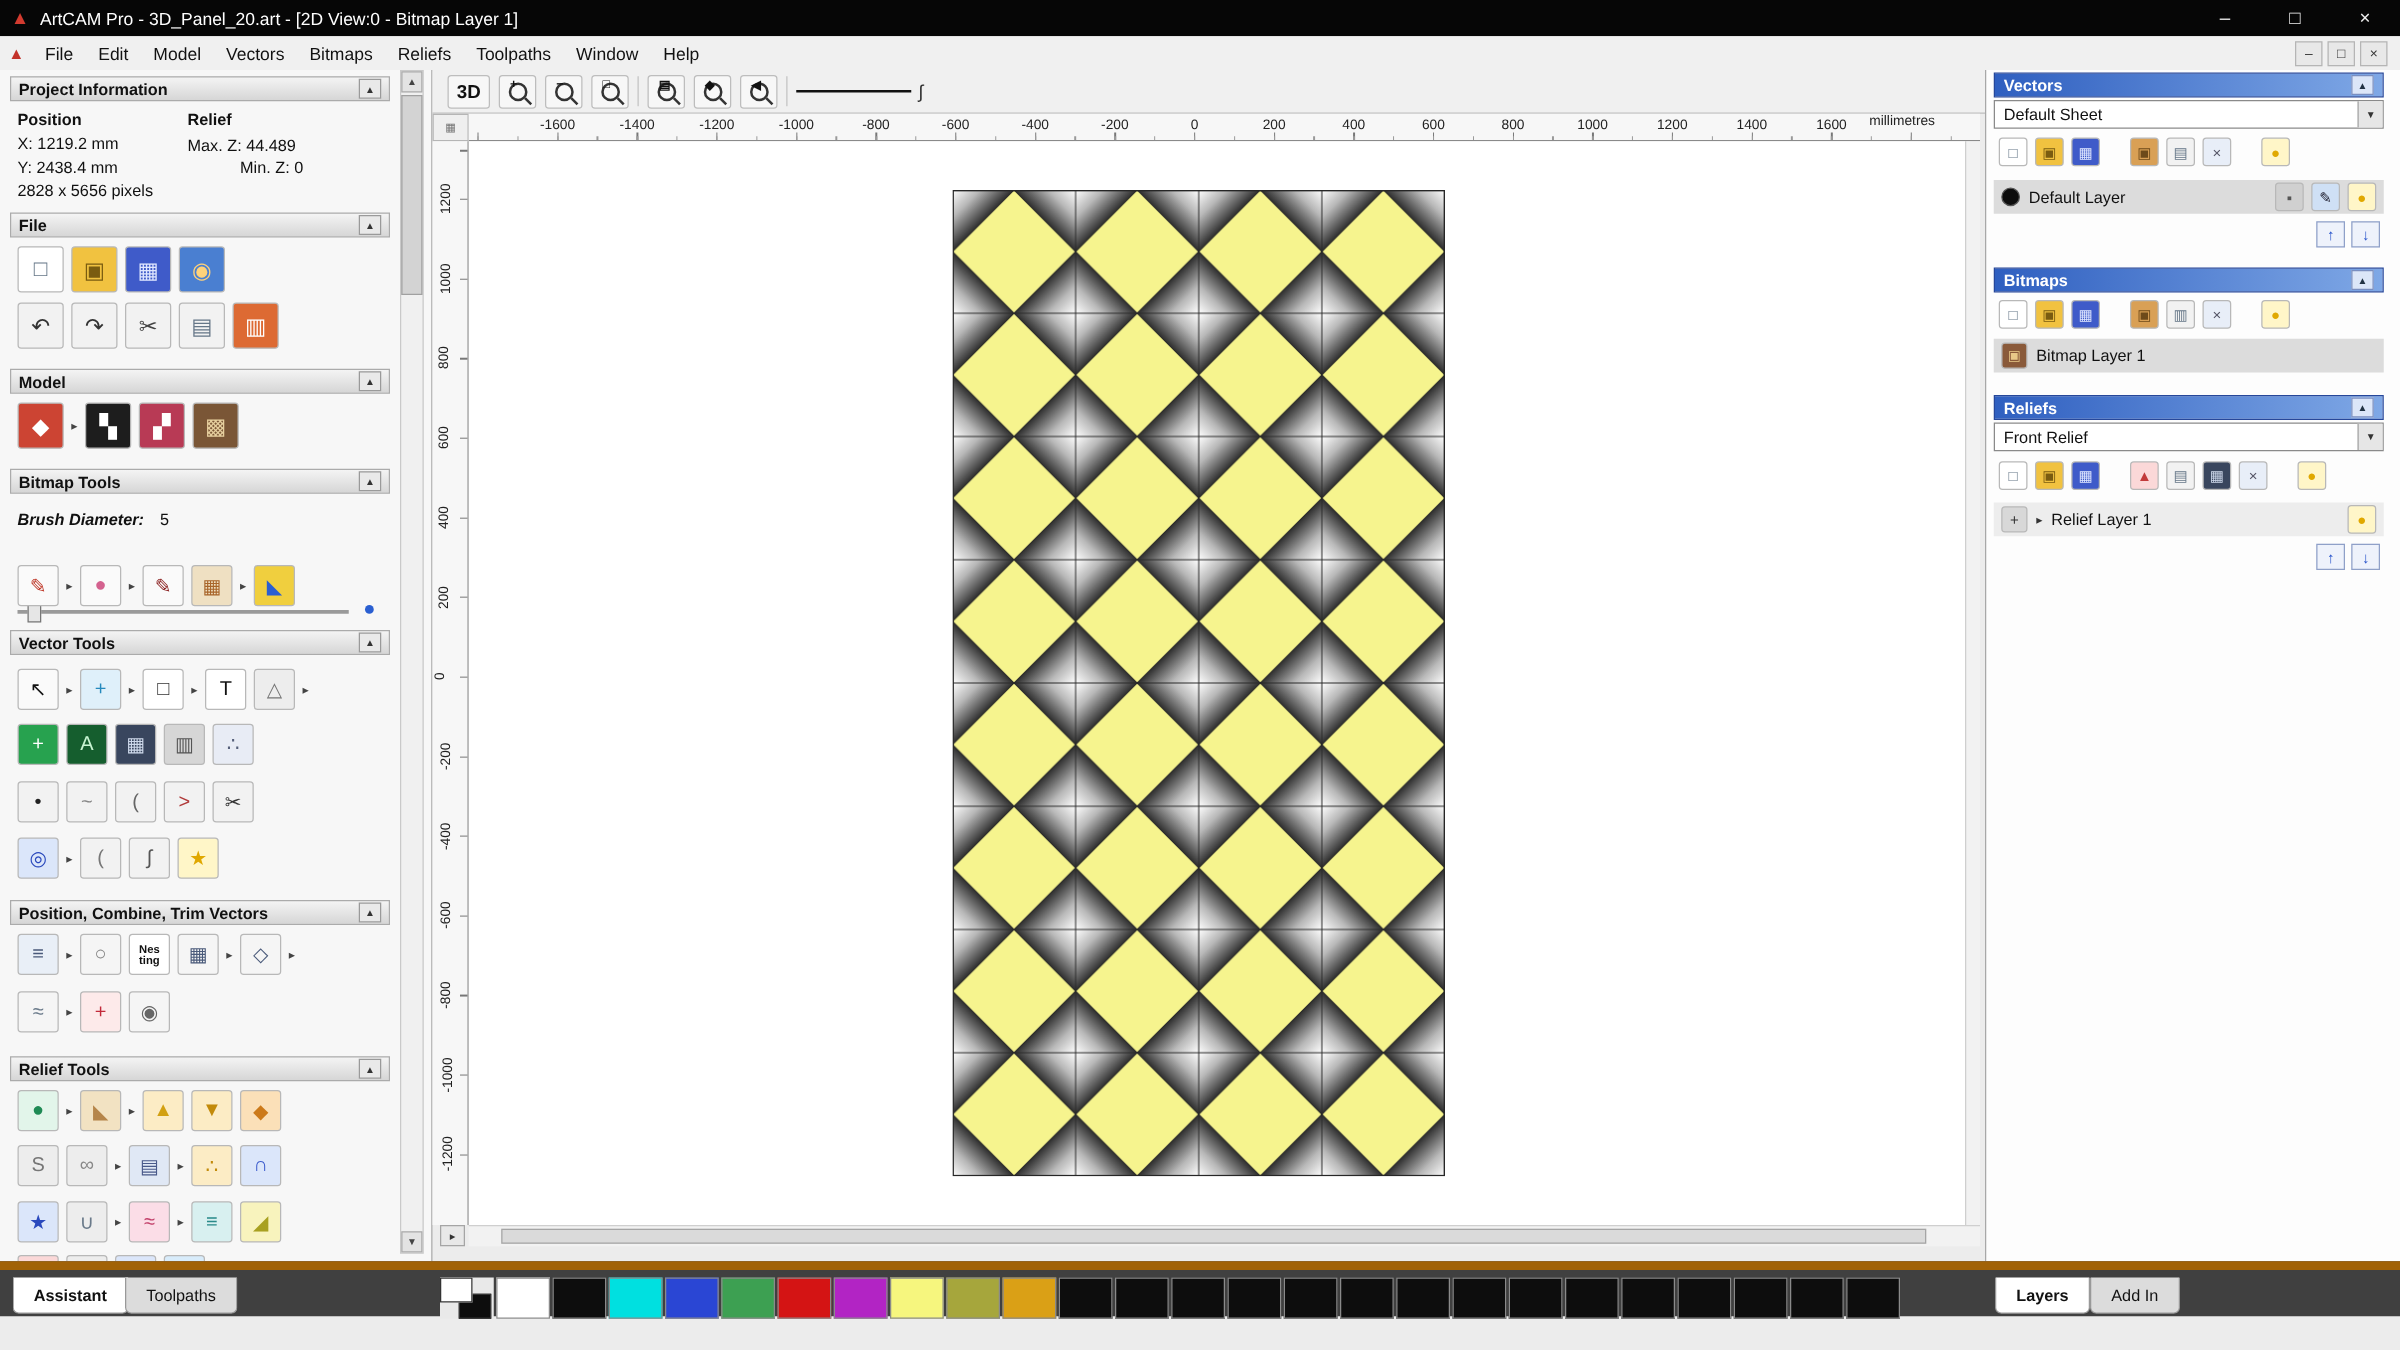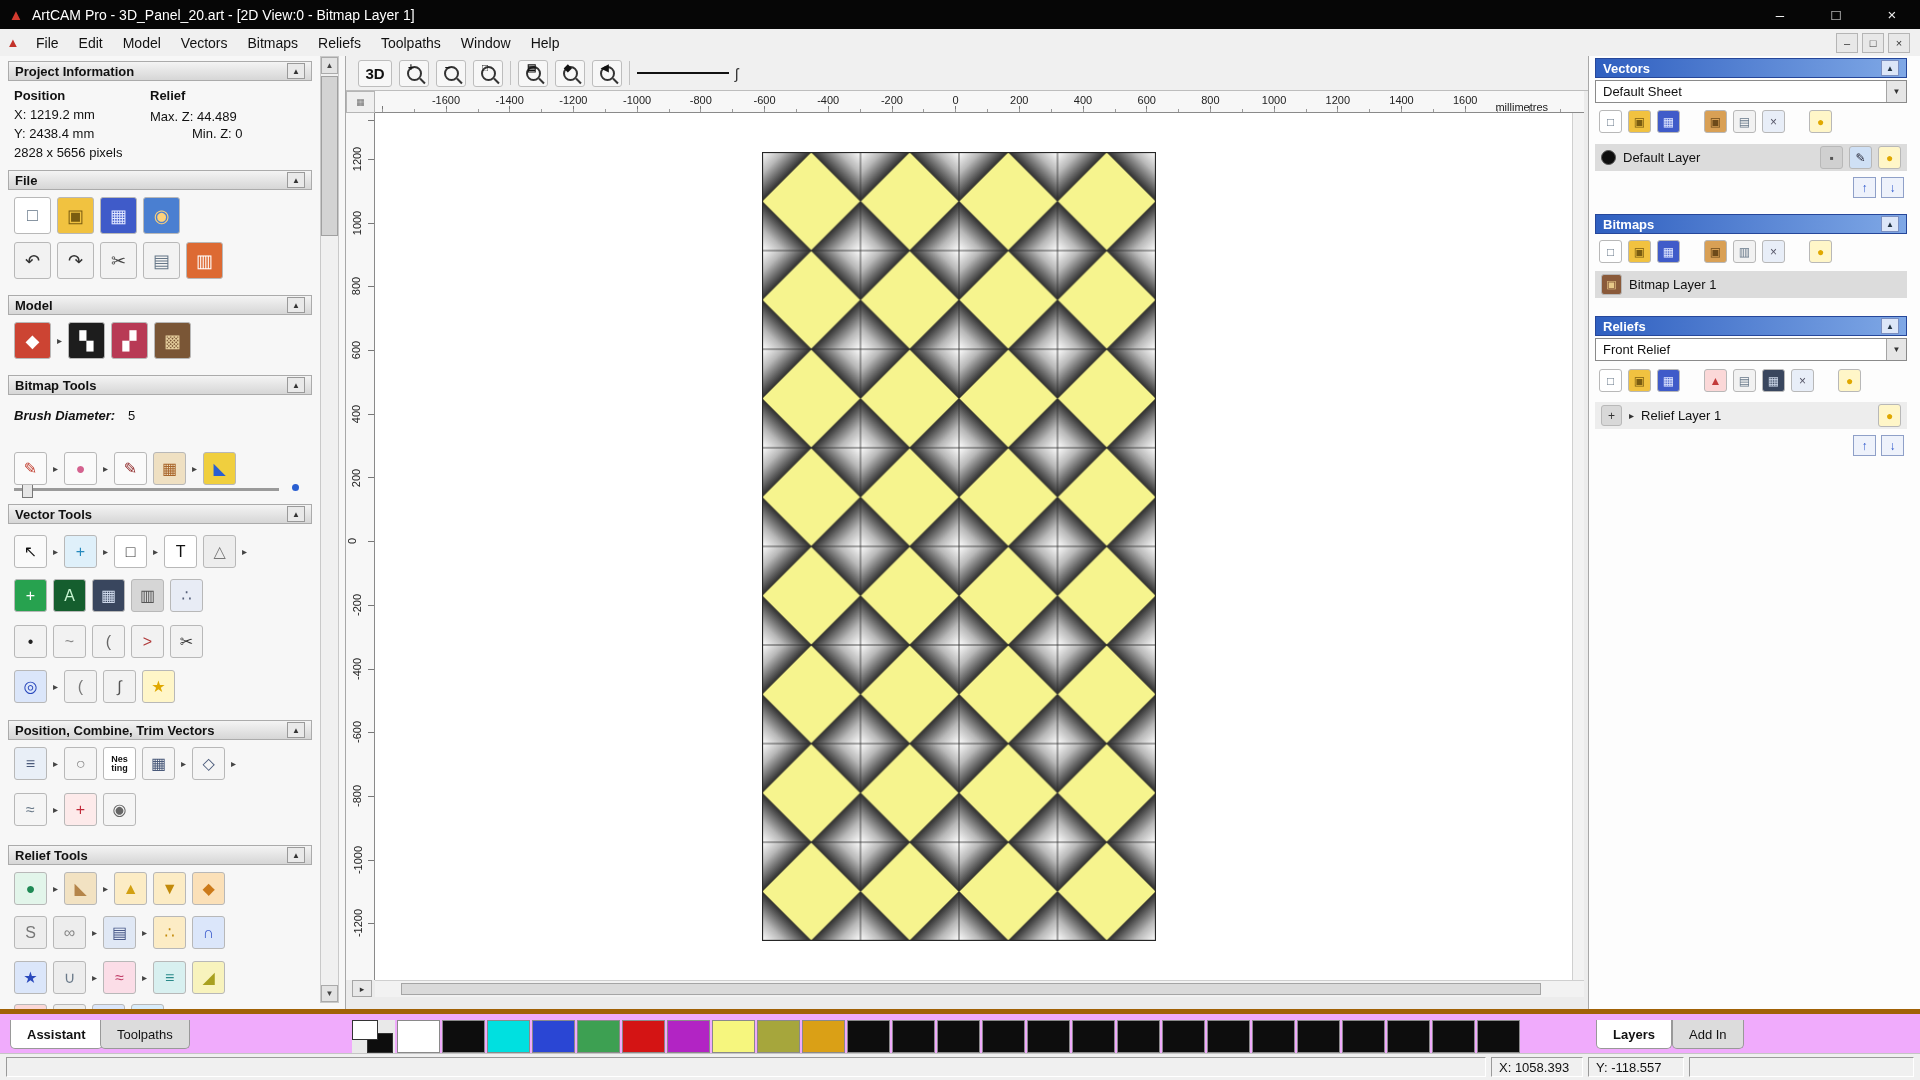--- a/index.html
+++ b/index.html
@@ -64,21 +64,21 @@
   #hruler{position:absolute;left:375px;top:91px;width:1209px;height:22px;background:#f7f7f7;border-bottom:1px solid #8a8a8a;box-sizing:border-box;}
   #hruler::before{content:"";position:absolute;left:0;right:0;bottom:0;height:6px;
         background:repeating-linear-gradient(to right,#777 0 1px,transparent 1px 63.7px);background-position-x:7px;}
   #hruler::after{content:"";position:absolute;left:0;right:0;bottom:0;height:3px;
         background:repeating-linear-gradient(to right,#9a9a9a 0 1px,transparent 1px 31.85px);background-position-x:7px;}
   #vruler{position:absolute;left:346px;top:113px;width:29px;height:867px;background:#f7f7f7;border-right:1px solid #8a8a8a;box-sizing:border-box;}
   #vruler::before{content:"";position:absolute;top:0;bottom:0;right:0;width:6px;
         background:repeating-linear-gradient(to bottom,#777 0 1px,transparent 1px 63.7px);background-position-y:46px;}
   .rlabel{position:absolute;font-size:11px;color:#222;top:3px;transform:translateX(-50%);}
   .rlabel.vert{transform:translate(-20%,-50%) rotate(-90deg);top:auto;left:4px;}
-  #unitlbl{position:absolute;right:36px;top:0;font-size:11px;color:#222;margin-top:10px;}
+  #unitlbl{position:absolute;right:36px;top:0;font-size:11px;color:#222;}
   
   #canvas{position:absolute;left:375px;top:113px;width:1197px;height:867px;background:#fff;overflow:hidden;}
   #artwork{position:absolute;left:387px;top:39px;width:394px;height:789px;}
   #cv-vscroll{position:absolute;left:1572px;top:113px;width:12px;height:867px;background:#f2f2f2;border-left:1px solid #cfcfcf;box-sizing:border-box;}
   #cv-hscroll{position:absolute;left:375px;top:980px;width:1209px;height:17px;background:#f2f2f2;border-top:1px solid #cfcfcf;box-sizing:border-box;}
   #hs-thumb{position:absolute;left:26px;top:2px;width:1140px;height:12px;background:#dadada;border:1px solid #a5a5a5;box-sizing:border-box;}
   #panelflip{position:absolute;left:352px;top:980px;width:20px;height:17px;border:1px solid #a5a5a5;background:#e8e8e8;
              display:flex;align-items:center;justify-content:center;font-size:9px;color:#333;box-sizing:border-box;}
   
   #rightpanel{position:absolute;left:1588px;top:56px;width:332px;height:953px;background:#fdfdfd;border-left:1px solid #a8a8a8;box-sizing:border-box;}
@@ -91,21 +91,21 @@
              align-items:center;justify-content:center;font-size:8px;color:#333;box-sizing:border-box;}
   .layer-row{position:absolute;left:6px;width:312px;height:27px;background:#dcdcdc;display:flex;align-items:center;gap:7px;
              padding:0 6px;font-size:13px;box-sizing:border-box;}
   .layer-row .lbl{flex:0 0 auto;}
   .layer-row .spacer{flex:1;}
   .swdot{width:13px;height:13px;border-radius:50%;border:1px solid #555;}
   .ud-row{position:absolute;right:16px;display:flex;gap:5px;}
   .ud{width:21px;height:19px;border:1px solid #8fa0c8;background:#eef2fb;color:#2a55cc;font-size:12px;
       display:flex;align-items:center;justify-content:center;}
   
-  #bottomstrip{position:absolute;left:0;top:1009px;width:1920px;height:44px;background:#f0abfc;border-top:5px solid #a16207;box-sizing:border-box;}
+  #bottomstrip{position:absolute;left:0;top:1009px;width:1920px;height:44px;background:#404040;border-top:7px solid #a16207;box-sizing:border-box;}
   .tab{position:absolute;top:6px;height:28px;padding:0 16px;display:flex;align-items:center;border:1px solid #999;
        border-top:none;border-radius:0 0 5px 5px;background:#dcdcdc;font-size:13px;}
   .tab.active{background:#fff;font-weight:bold;}
   #palette{position:absolute;left:352px;top:4px;height:36px;display:flex;align-items:center;gap:2px;}
   .swatch{width:43px;height:33px;border:1px solid #8a8a8a;box-sizing:border-box;}
   .swatch.special{position:relative;background:#e9e9e9;border:none;}
   .swatch.special .w{position:absolute;left:0;top:0;width:26px;height:20px;background:#fff;border:1px solid #333;box-sizing:border-box;}
   .swatch.special .b{position:absolute;right:2px;bottom:0;width:26px;height:20px;background:#0d0d0d;border:1px solid #333;box-sizing:border-box;}
   
   #statusbar{position:absolute;left:0;top:1053px;width:1920px;height:27px;background:#f0f0f0;border-top:1px solid #c5c5c5;
@@ -555,20 +555,14 @@
         <div class="swatch" style="background: rgb(13, 13, 13);"></div>
         <div class="swatch" style="background: rgb(13, 13, 13);"></div>
         <div class="swatch" style="background: rgb(13, 13, 13);"></div>
         <div class="swatch" style="background: rgb(13, 13, 13);"></div>
         <div class="swatch" style="background: rgb(13, 13, 13);"></div>
       </div>
     <span class="tab active" style="left:1596px;">Layers</span>
     <span class="tab" style="left:1672px;">Add In</span>
   </div>
 
-  <div id="statusbar">
-    <span class="scell" id="sc-left"></span>
-    <span class="scell" id="sc-x">X: 1058.393</span>
-    <span class="scell" id="sc-y">Y: -118.557</span>
-    <span class="scell" id="sc-right"></span>
-  </div>
 
 </div>
 
 </body></html>

